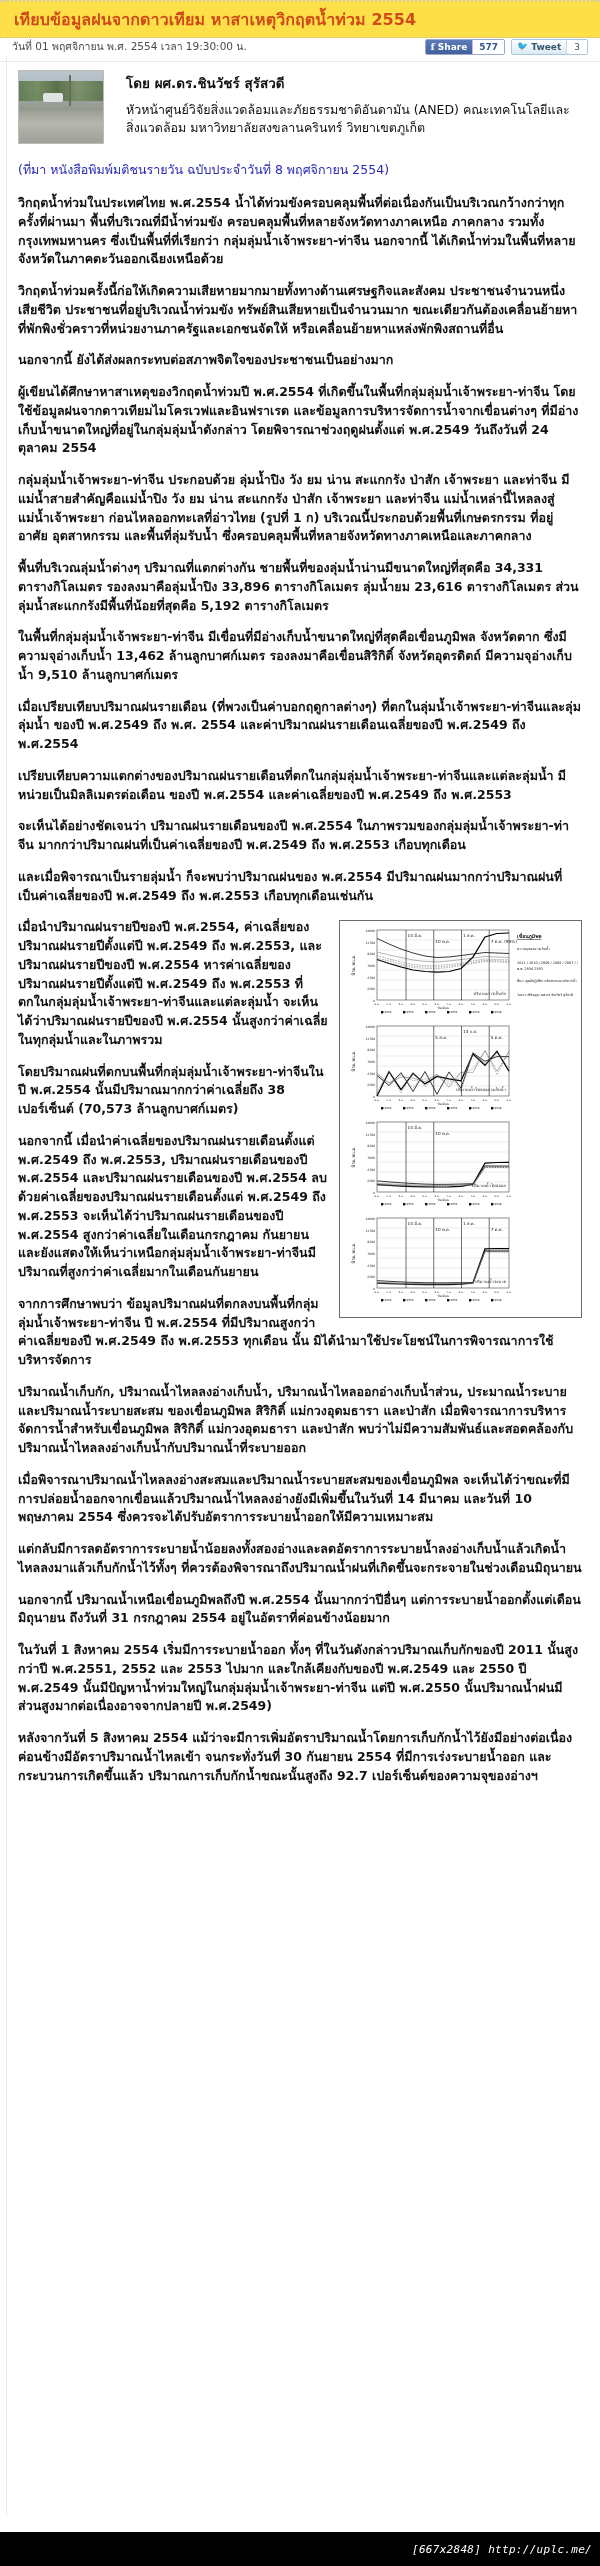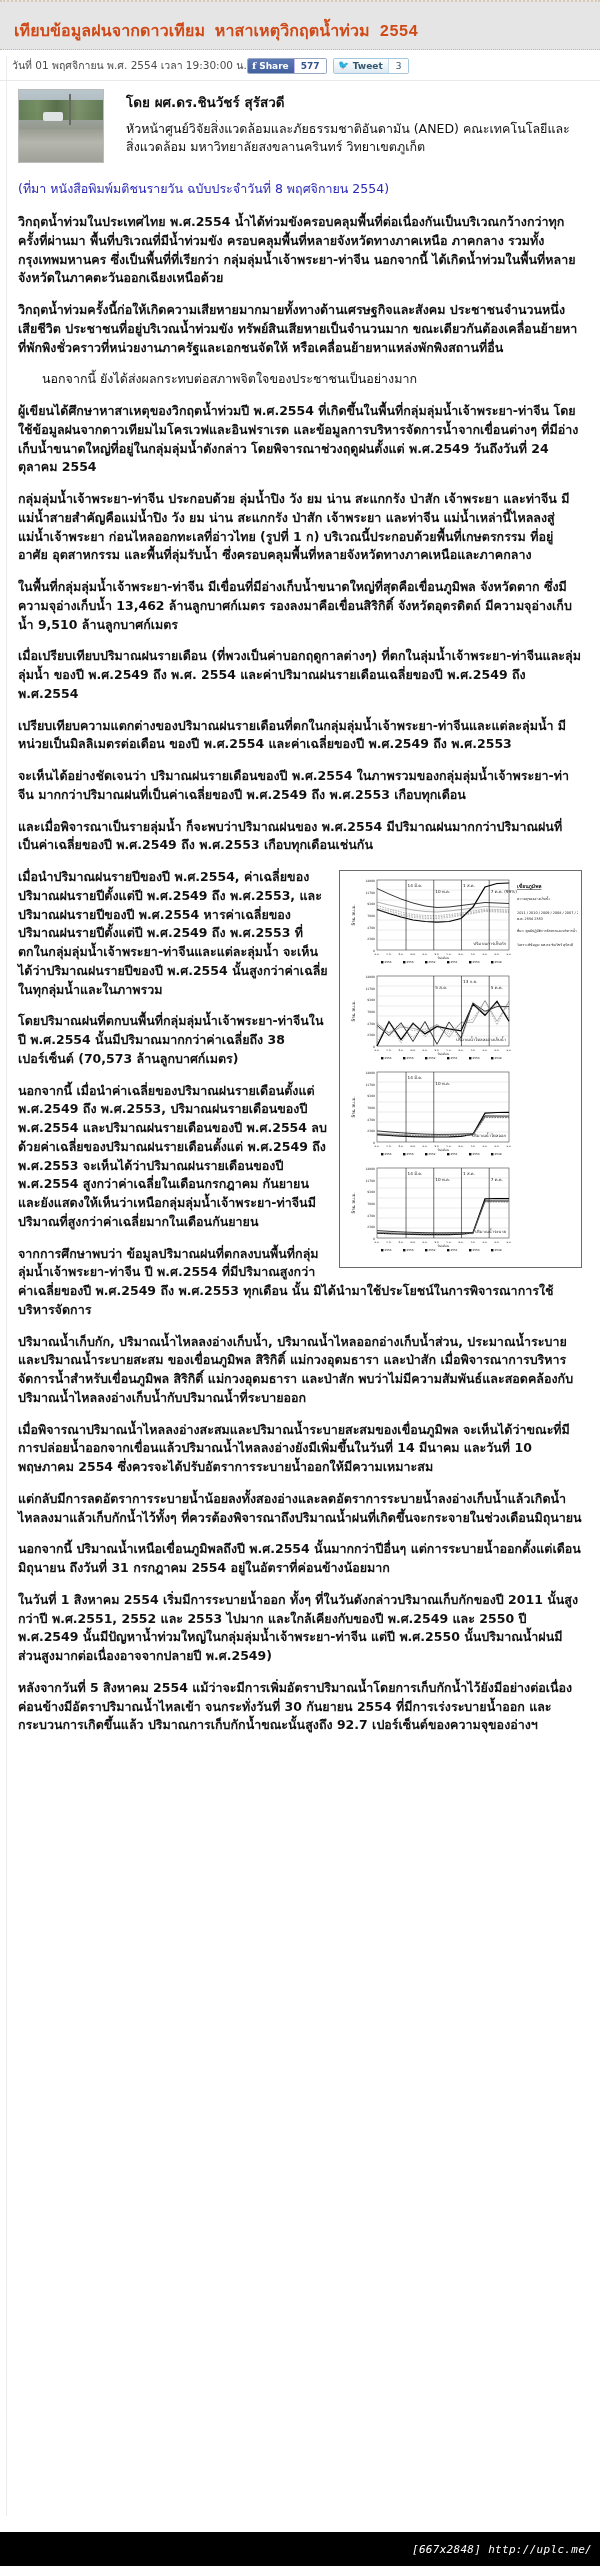--- a/index.html
+++ b/index.html
@@ -14,38 +14,38 @@
   }
   .page {
     position: relative;
     width: 600px;
     min-height: 2566px;
     background: #ffffff;
     overflow: hidden;
   }
   
   .header-band {
-    background: #e5e5e5;
+    background: #fde047;
     border-top: 2px dotted #d8c9b4;
     border-bottom: 1px dotted #c8b89c;
-    padding: 20px 14px 7px 14px;
-    font-family: Liberation Mono, monospace;
+    padding: 8px 14px 7px 14px;
   }
   .article-title {
     color: #cf4a18;
     font-size: 16px;
     font-weight: bold;
     line-height: 1.25;
     letter-spacing: .1px;
     white-space: nowrap;
   }
   .meta-row {
     display: flex;
     align-items: center;
-    padding: 7px 12px 6px 12px;
+    justify-content: space-between;
+    padding: 0 12px 6px 12px;
     border-bottom: 1px solid #e9e9e9;
   }
   .meta-date {
     font-size: 10.5px;
     color: #4a4a4a;
   }
   .social {
     display: flex;
     align-items: center;
     gap: 6px;
@@ -162,22 +162,21 @@
   }
   p.para {
     font-size: 12.5px;
     line-height: 1.5;
     color: #111;
     margin: 0 0 13px 0;
     text-align: left;
     font-weight: bold;
   }
   p.para.bold {
-    font-weight: normal;
-    margin-left: 24px;
+    font-weight: bold;
   }
   
   .figure {
     float: right;
     width: 243px;
     margin: 2px 0 6px 10px;
     border: 1px solid #6b6b6b;
     background: #fff;
     padding: 3px;
   }
@@ -257,20 +256,21 @@
     </div>
 
     <div class="source-note">(ที่มา หนังสือพิมพ์มติชนรายวัน ฉบับประจำวันที่ 8 พฤศจิกายน 2554)</div>
 
     <div id="body-paragraphs">
         <p class="para">วิกฤตน้ำท่วมในประเทศไทย พ.ศ.2554 น้ำได้ท่วมขังครอบคลุมพื้นที่ต่อเนื่องกันเป็นบริเวณกว้างกว่าทุกครั้งที่ผ่านมา พื้นที่บริเวณที่มีน้ำท่วมขัง ครอบคลุมพื้นที่หลายจังหวัดทางภาคเหนือ ภาคกลาง รวมทั้งกรุงเทพมหานคร ซึ่งเป็นพื้นที่ที่เรียกว่า กลุ่มลุ่มน้ำเจ้าพระยา-ท่าจีน นอกจากนี้ ได้เกิดน้ำท่วมในพื้นที่หลายจังหวัดในภาคตะวันออกเฉียงเหนือด้วย</p>
         <p class="para">วิกฤตน้ำท่วมครั้งนี้ก่อให้เกิดความเสียหายมากมายทั้งทางด้านเศรษฐกิจและสังคม ประชาชนจำนวนหนึ่งเสียชีวิต ประชาชนที่อยู่บริเวณน้ำท่วมขัง ทรัพย์สินเสียหายเป็นจำนวนมาก ขณะเดียวกันต้องเคลื่อนย้ายหาที่พักพิงชั่วคราวที่หน่วยงานภาครัฐและเอกชนจัดให้ หรือเคลื่อนย้ายหาแหล่งพักพิงสถานที่อื่น</p>
         <p class="para bold">นอกจากนี้ ยังได้ส่งผลกระทบต่อสภาพจิตใจของประชาชนเป็นอย่างมาก</p>
         <p class="para">ผู้เขียนได้ศึกษาหาสาเหตุของวิกฤตน้ำท่วมปี พ.ศ.2554 ที่เกิดขึ้นในพื้นที่กลุ่มลุ่มน้ำเจ้าพระยา-ท่าจีน โดยใช้ข้อมูลฝนจากดาวเทียมไมโครเวฟและอินฟราเรด และข้อมูลการบริหารจัดการน้ำจากเขื่อนต่างๆ ที่มีอ่างเก็บน้ำขนาดใหญ่ที่อยู่ในกลุ่มลุ่มน้ำดังกล่าว โดยพิจารณาช่วงฤดูฝนตั้งแต่ พ.ศ.2549 วันถึงวันที่ 24 ตุลาคม 2554</p>
         <p class="para">กลุ่มลุ่มน้ำเจ้าพระยา-ท่าจีน ประกอบด้วย ลุ่มน้ำปิง วัง ยม น่าน สะแกกรัง ป่าสัก เจ้าพระยา และท่าจีน มีแม่น้ำสายสำคัญคือแม่น้ำปิง วัง ยม น่าน สะแกกรัง ป่าสัก เจ้าพระยา และท่าจีน แม่น้ำเหล่านี้ไหลลงสู่แม่น้ำเจ้าพระยา ก่อนไหลออกทะเลที่อ่าวไทย (รูปที่ 1 ก) บริเวณนี้ประกอบด้วยพื้นที่เกษตรกรรม ที่อยู่อาศัย อุตสาหกรรม และพื้นที่ลุ่มรับน้ำ ซึ่งครอบคลุมพื้นที่หลายจังหวัดทางภาคเหนือและภาคกลาง</p>
+        <p class="para">พื้นที่บริเวณลุ่มน้ำต่างๆ ปริมาณที่แตกต่างกัน ชายพื้นที่ของลุ่มน้ำน่านมีขนาดใหญ่ที่สุดคือ 34,331 ตารางกิโลเมตร รองลงมาคือลุ่มน้ำปิง 33,896 ตารางกิโลเมตร ลุ่มน้ำยม 23,616 ตารางกิโลเมตร ส่วนลุ่มน้ำสะแกกรังมีพื้นที่น้อยที่สุดคือ 5,192 ตารางกิโลเมตร</p>
         <p class="para">ในพื้นที่กลุ่มลุ่มน้ำเจ้าพระยา-ท่าจีน มีเขื่อนที่มีอ่างเก็บน้ำขนาดใหญ่ที่สุดคือเขื่อนภูมิพล จังหวัดตาก ซึ่งมีความจุอ่างเก็บน้ำ 13,462 ล้านลูกบาศก์เมตร รองลงมาคือเขื่อนสิริกิติ์ จังหวัดอุตรดิตถ์ มีความจุอ่างเก็บน้ำ 9,510 ล้านลูกบาศก์เมตร</p>
         <p class="para">เมื่อเปรียบเทียบปริมาณฝนรายเดือน (ที่พวงเป็นค่าบอกฤดูกาลต่างๆ) ที่ตกในลุ่มน้ำเจ้าพระยา-ท่าจีนและลุ่มลุ่มน้ำ ของปี พ.ศ.2549 ถึง พ.ศ. 2554 และค่าปริมาณฝนรายเดือนเฉลี่ยของปี พ.ศ.2549 ถึง พ.ศ.2554</p>
         <p class="para">เปรียบเทียบความแตกต่างของปริมาณฝนรายเดือนที่ตกในกลุ่มลุ่มน้ำเจ้าพระยา-ท่าจีนและแต่ละลุ่มน้ำ มีหน่วยเป็นมิลลิเมตรต่อเดือน ของปี พ.ศ.2554 และค่าเฉลี่ยของปี พ.ศ.2549 ถึง พ.ศ.2553</p>
         <p class="para">จะเห็นได้อย่างชัดเจนว่า ปริมาณฝนรายเดือนของปี พ.ศ.2554 ในภาพรวมของกลุ่มลุ่มน้ำเจ้าพระยา-ท่าจีน มากกว่าปริมาณฝนที่เป็นค่าเฉลี่ยของปี พ.ศ.2549 ถึง พ.ศ.2553 เกือบทุกเดือน</p>
         <p class="para">และเมื่อพิจารณาเป็นรายลุ่มน้ำ ก็จะพบว่าปริมาณฝนของ พ.ศ.2554 มีปริมาณฝนมากกว่าปริมาณฝนที่เป็นค่าเฉลี่ยของปี พ.ศ.2549 ถึง พ.ศ.2553 เกือบทุกเดือนเช่นกัน</p>
         <div class="figure">
           <svg viewBox="0 0 235 390" xmlns="http://www.w3.org/2000/svg" font-family="DejaVu Sans, sans-serif">
             <rect x="0" y="0" width="235" height="390" fill="#ffffff"></rect>
             <g>
               <rect x="34" y="6" width="132" height="70" fill="#fff" stroke="#444" stroke-width="0.6"></rect>

